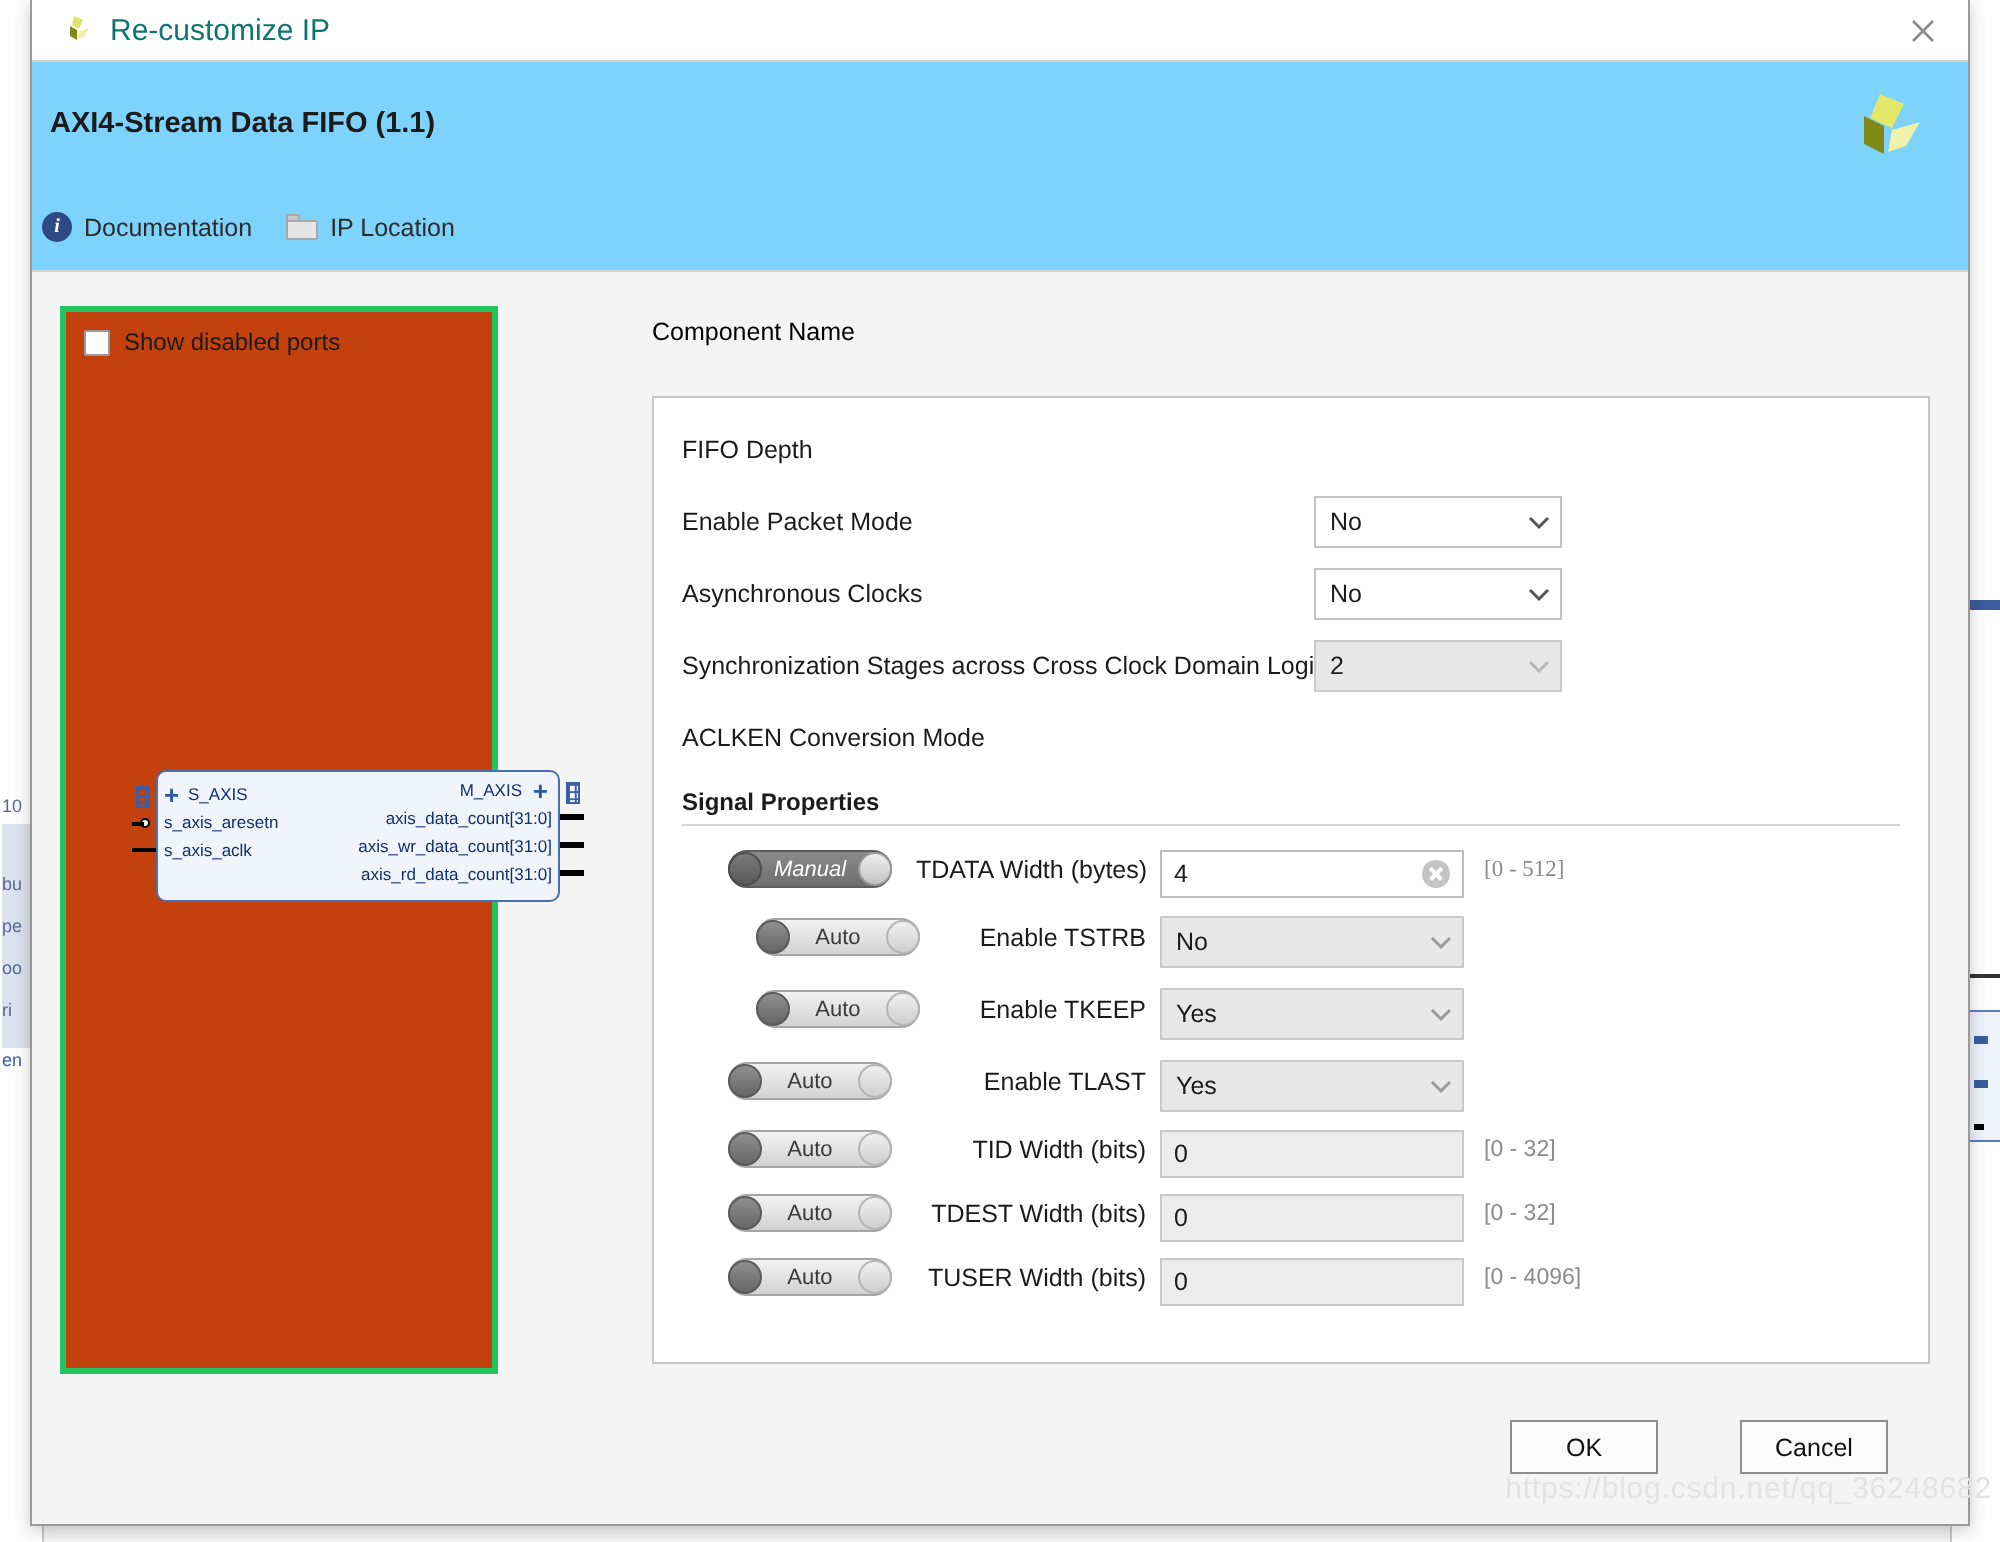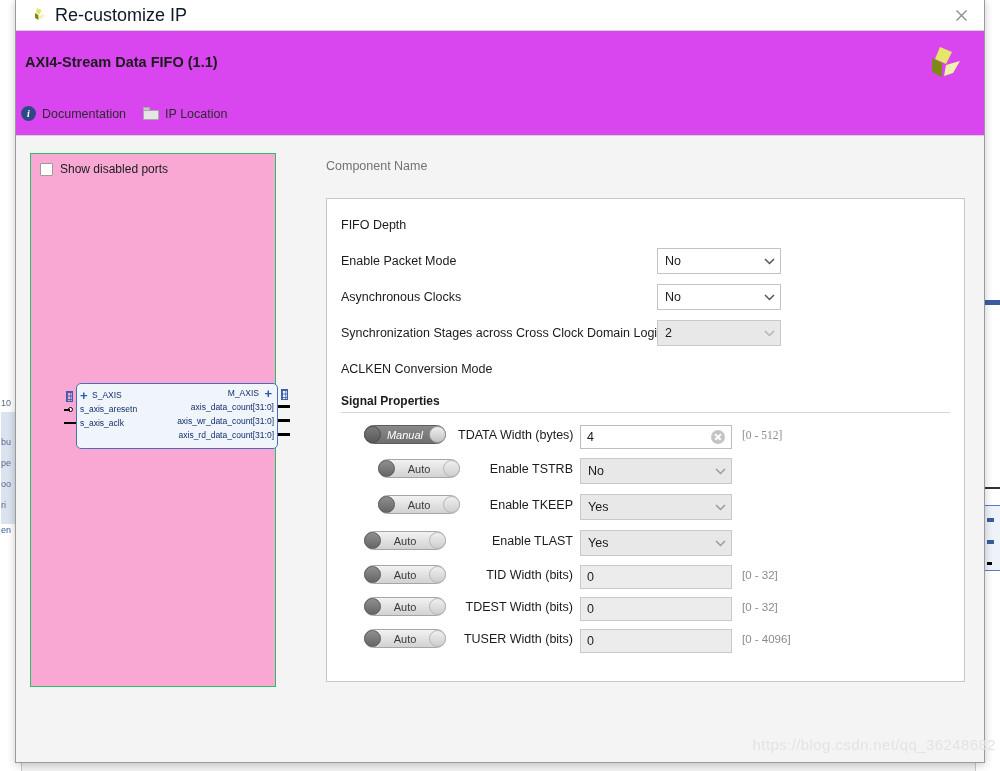--- a/index.html
+++ b/index.html
@@ -55,32 +55,32 @@
   }
 
   
   .titlebar {
     height: 31px; background: #ffffff;
     border-bottom: 1px solid #d2d2d2;
     display: flex; align-items: center; position: relative;
   }
   .titlebar-icon { margin-left: 13px; width: 17px; height: 17px; position: relative; }
   .titlebar-text {
-    margin-left: 9px; font-size: 18px; color: #0f172a;
+    margin-left: 9px; font-size: 15px; color: #0f766e;
   }
   .close-btn {
     position: absolute; right: 0; top: 0; width: 46px; height: 30px;
     display: flex; align-items: center; justify-content: center;
     cursor: pointer;
   }
   .close-btn svg { display: block; }
 
   
   .header {
-    height: 105px; background: #d946ef;
+    height: 105px; background: #7dd3fc;
     border-bottom: 1px solid #d2d2d2;
     position: relative;
   }
   .ip-title {
     position: absolute; left: 9px; top: 23px;
     font-size: 14.5px; font-weight: bold; color: #1b1b1b;
   }
   .xlogo { position: absolute; right: 22px; top: 12px; width: 42px; height: 42px; }
   .links { position: absolute; left: 5px; top: 75px; display: flex; align-items: center; }
   .link-item { display: flex; align-items: center; margin-right: 17px; cursor: pointer; }
@@ -100,22 +100,22 @@
   .folder-ico .body {
     position: absolute; left: 0; top: 3px; width: 16px; height: 10px;
     background: #e6e6e6; border: 1px solid #a8a8a8; border-radius: 0 1px 1px 1px;
   }
 
   
   .dlg-body { position: relative; height: 596px; background: #f4f4f4; }
 
   
   .port-panel {
-    position: absolute; left: 14px; top: 17px; width: 246px; height: 534px;
-    background: #f9a8d4; border: 1px solid #22c55e;
+    position: absolute; left: 14px; top: 17px; width: 219px; height: 534px;
+    background: #c2410c; border: 3px solid #22c55e;
   }
   .chk-row { position: absolute; left: 9px; top: 8px; display: flex; align-items: center; cursor: pointer; }
   .chkbox {
     width: 13px; height: 13px; border: 1px solid #9b9b9b; background: #fff;
     border-radius: 1px;
   }
   .chk-label { font-size: 12px; color: #1b1b1b; margin-left: 7px; }
 
   
   .ipblock {
@@ -138,21 +138,21 @@
     border-radius: 50%; background: #fff;
   }
 
   
   .cfg-area { position: absolute; left: 292px; top: 0; right: 0; bottom: 0; }
 
   .compname-row {
     position: absolute; left: 18px; top: 17px; right: 19px; height: 26px;
     display: flex; align-items: center;
   }
-  .compname-label { font-size: 12.5px; color: #737373; margin-right: 8px; white-space: nowrap; }
+  .compname-label { font-size: 12.5px; color: #000000; margin-right: 8px; white-space: nowrap; }
   .compname-field {
     flex: 1; height: 26px; background: #ececec; border: 1px solid #c3c3c3;
     display: flex; align-items: center; padding: 0 6px;
     font-size: 12.5px; color: #1b1b1b;
   }
 
   .cfg-box {
     position: absolute; left: 18px; top: 62px; right: 19px; height: 484px;
     background: #ffffff; border: 1px solid #c6c6c6;
   }
@@ -512,15 +512,19 @@
           <span class="txtfield ro" style="left:253px; top:2px;">
             <span class="tv">0</span>
           </span>
           <span class="range" style="left:415px; top:6px;">[0 - 4096]</span>
         </div>
 
       </div>
     </div>
   </div>
 
+  <div class="footer">
+    <div class="btn" id="ok-button">OK</div>
+    <div class="btn" id="cancel-button">Cancel</div>
+  </div>
 </div>
 
 <div class="watermark">https://blog.csdn.net/qq_36248682</div>
 
 </body></html>

